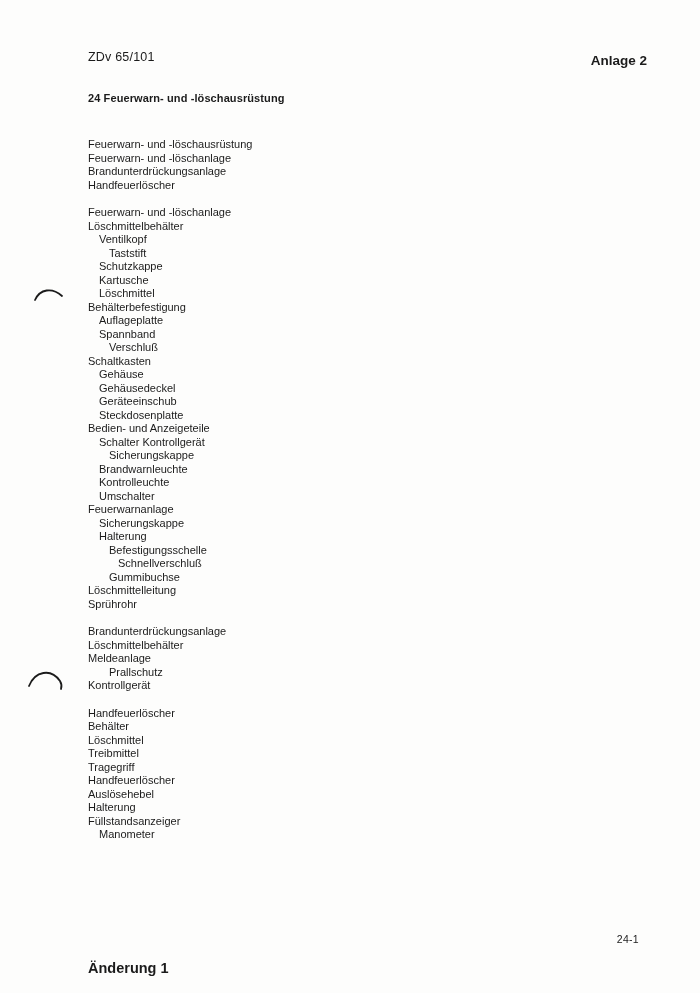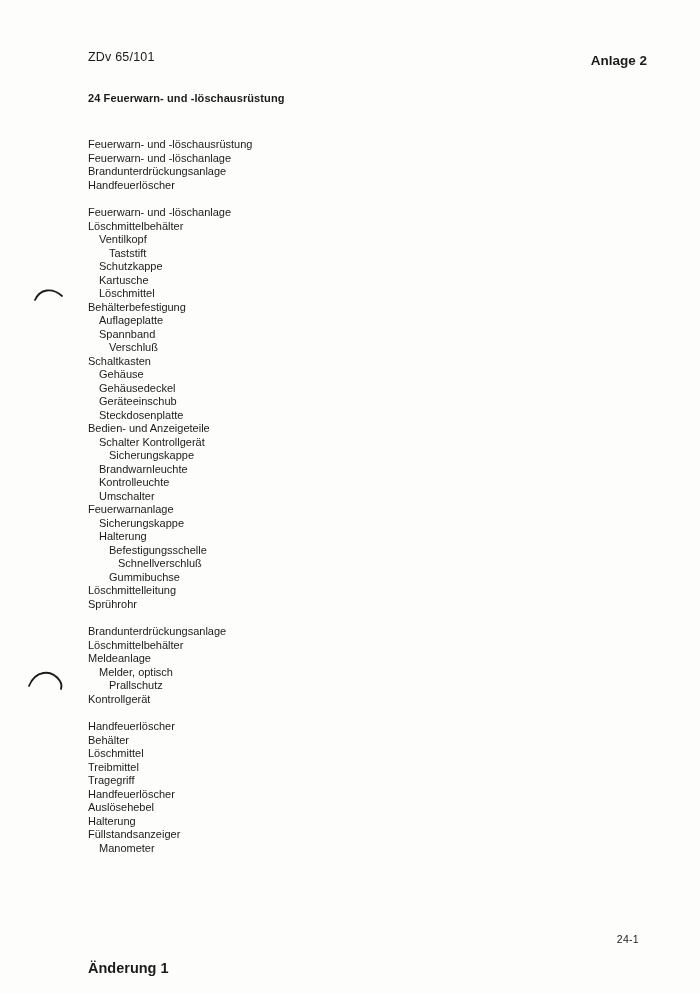--- a/index.html
+++ b/index.html
@@ -144,21 +144,20 @@
         <div class="item ind2">Befestigungsschelle</div>
         <div class="item ind3">Schnellverschluß</div>
         <div class="item ind2">Gummibuchse</div>
         <div class="item ind0">Löschmittelleitung</div>
         <div class="item ind0">Sprührohr</div>
       </section>
       <section class="sec">
         <div class="sec-heading">Brandunterdrückungsanlage</div>
         <div class="item ind0">Löschmittelbehälter</div>
         <div class="item ind0">Meldeanlage</div>
-        <div class="item ind1">Melder, optisch</div>
         <div class="item ind2">Prallschutz</div>
         <div class="item ind0">Kontrollgerät</div>
       </section>
       <section class="sec">
         <div class="sec-heading">Handfeuerlöscher</div>
         <div class="item ind0">Behälter</div>
         <div class="item ind0">Löschmittel</div>
         <div class="item ind0">Treibmittel</div>
         <div class="item ind0">Tragegriff</div>
         <div class="item ind0">Handfeuerlöscher</div>

